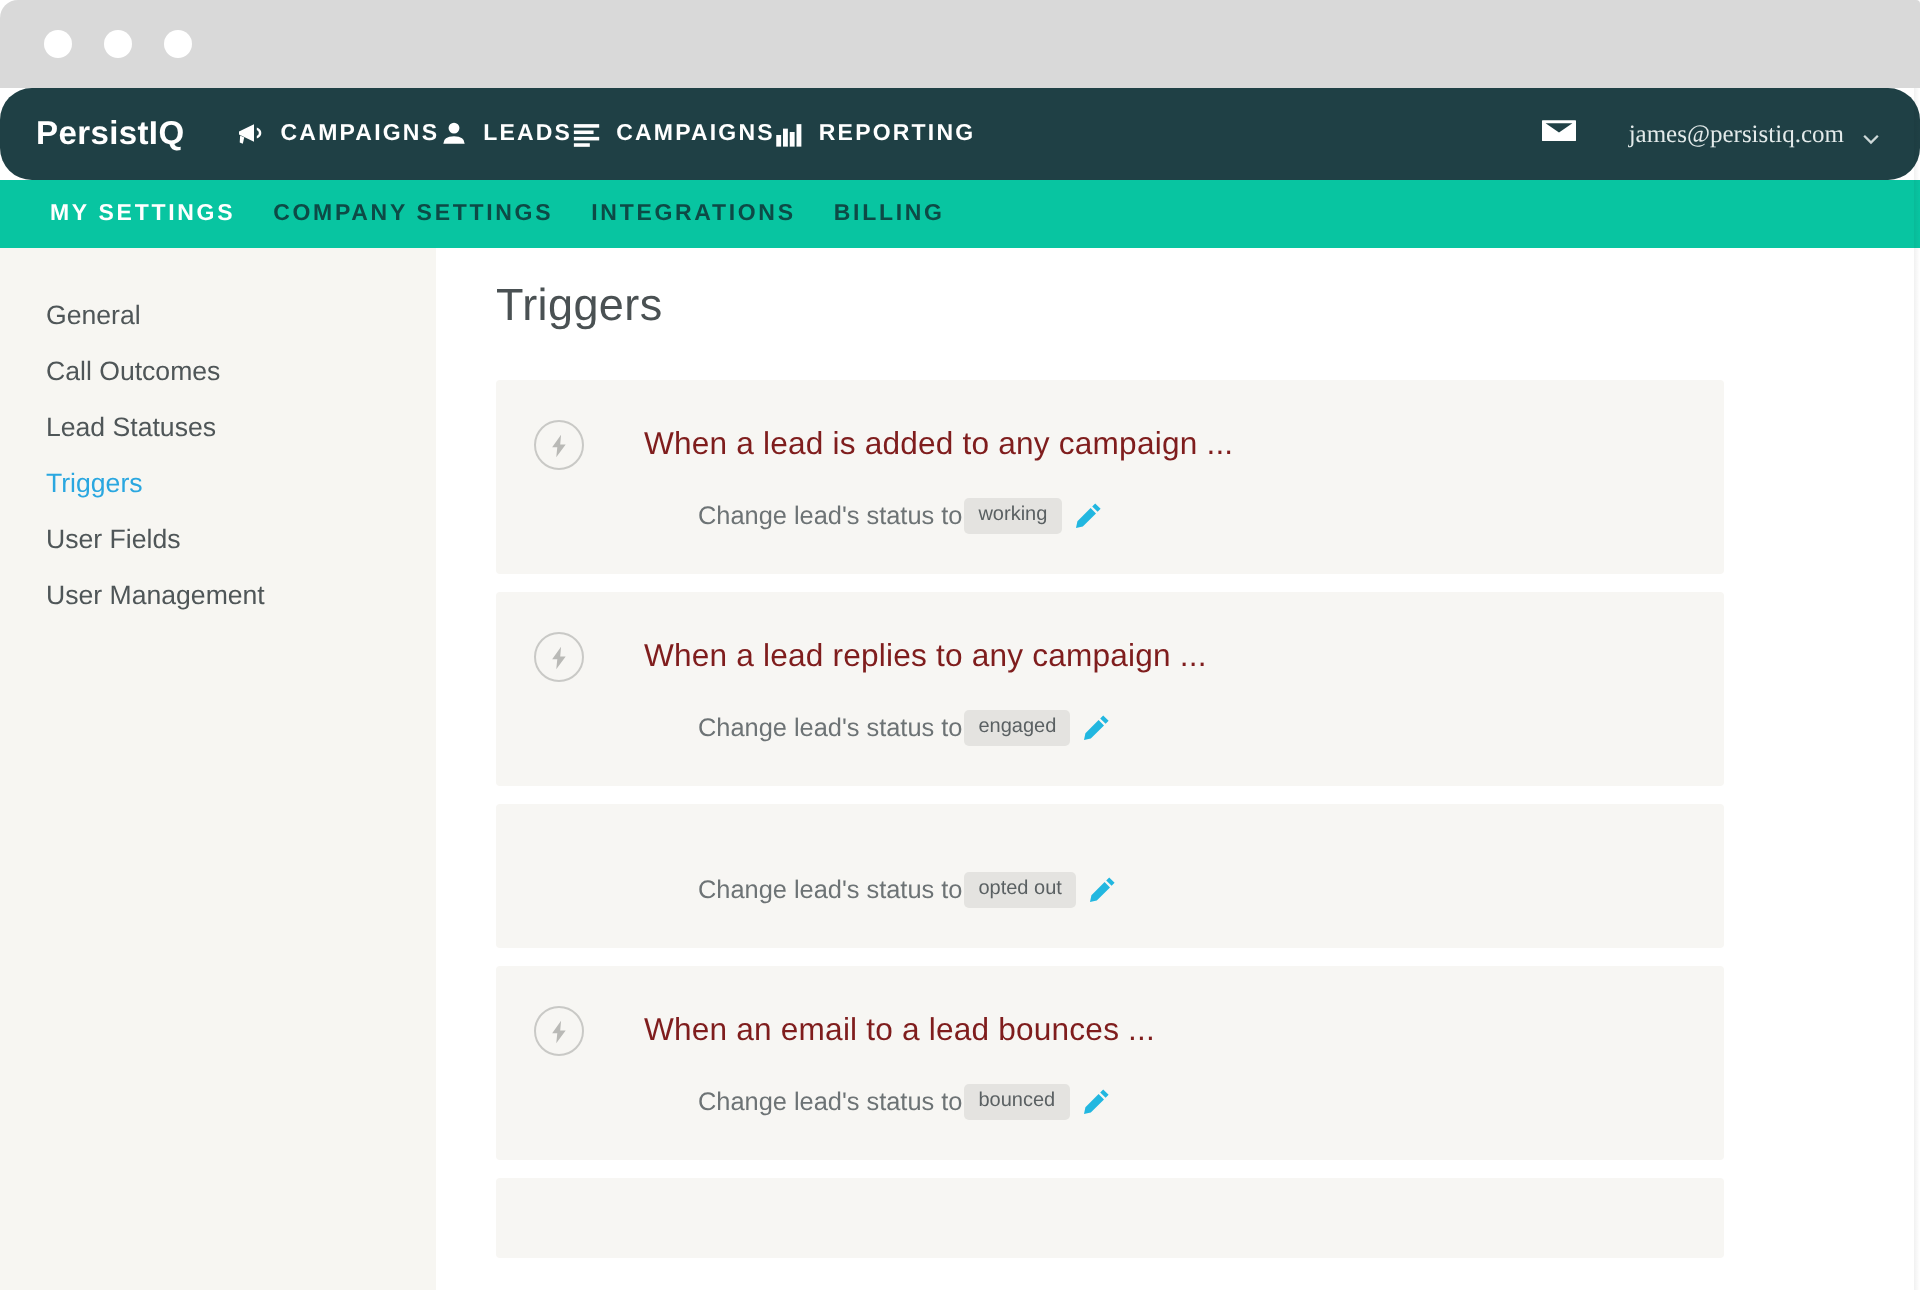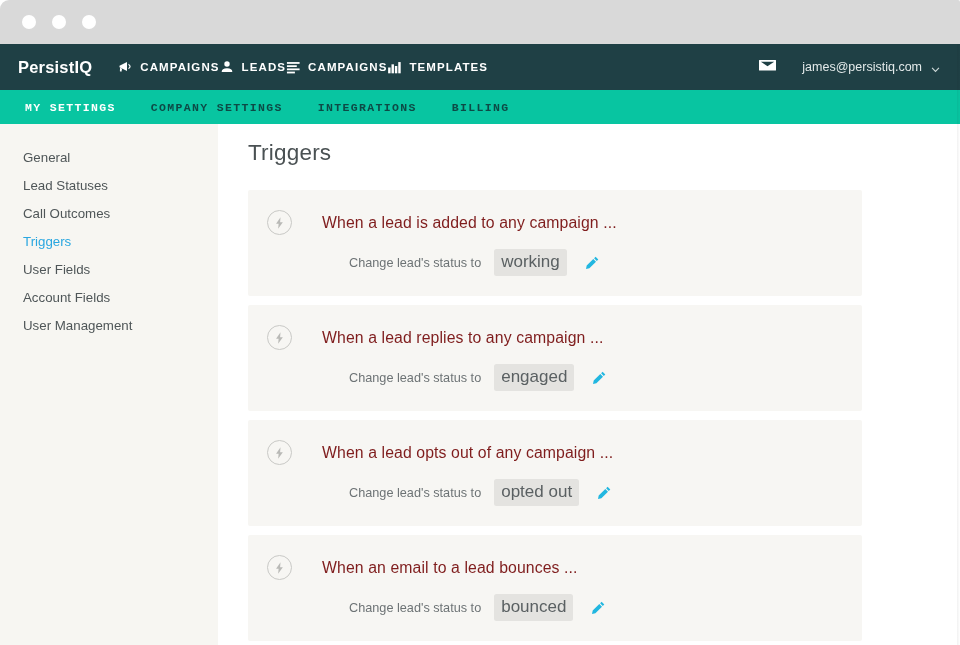--- a/index.html
+++ b/index.html
@@ -44,20 +44,21 @@
   
   .navbar {
     position: absolute;
     left: 0; top: 44px;
     width: 960px;
     height: 46px;
     background: #1f4045;
     display: flex;
     align-items: center;
     padding: 0 20px 0 18px;
+    border-radius: 16px;
   }
   .brand {
     color: #ffffff;
     font-size: 16.5px;
     font-weight: bold;
     letter-spacing: 0.2px;
     margin-right: 26px;
     white-space: nowrap;
   }
   .nav-links {
@@ -83,20 +84,21 @@
     height: 15px;
     color: #ffffff;
   }
   .nav-ico svg { display: block; }
 
   .nav-right {
     margin-left: auto;
     display: flex;
     align-items: center;
     gap: 26px;
+    font-family: Liberation Serif, serif;
   }
   .mail-ico {
     display: inline-flex;
     width: 17px; height: 17px;
     color: #ffffff;
     cursor: pointer;
   }
   .user-menu {
     display: flex;
     align-items: center;
@@ -114,22 +116,21 @@
   
   .subnav {
     position: absolute;
     left: 0; top: 90px;
     width: 960px;
     height: 34px;
     background: #08c5a1;
     display: flex;
     align-items: center;
     padding-left: 25px;
-    gap: 35px;
-    font-family: Liberation Mono, monospace;
+    gap: 19px;
   }
   .subnav-item {
     font-size: 11.5px;
     font-weight: bold;
     letter-spacing: 1.35px;
     color: #0d4a46;
     white-space: nowrap;
     cursor: pointer;
   }
   .subnav-item.active { color: #ffffff; }
@@ -207,30 +208,30 @@
   .trigger-title {
     font-size: 15.8px;
     color: #7f1d1d;
     letter-spacing: 0.1px;
     white-space: nowrap;
     margin-left: 16px;
   }
   .trigger-action {
     display: flex;
     align-items: center;
-    gap: 13px;
+    gap: 1px;
     margin-top: 14px;
     padding-left: 101px;
   }
   .action-text {
     font-size: 12.7px;
     color: #6d7375;
   }
   .status-badge {
-    font-size: 17px;
+    font-size: 10px;
     color: #5a6062;
     background: #e4e3e0;
     border-radius: 2.5px;
     padding: 3px 7px 4px 7px;
     white-space: nowrap;
   }
   .pencil {
     display: inline-flex;
     width: 14px; height: 14px;
     color: #22b7e0;
@@ -298,21 +299,21 @@
 
       <div class="nav-link">
         <span class="nav-ico">
           <svg viewBox="0 0 16 16" width="15" height="15" fill="currentColor">
             <rect x="1.2" y="8.0" width="2.6" height="6.2"></rect>
             <rect x="4.8" y="4.6" width="2.6" height="9.6"></rect>
             <rect x="8.4" y="6.4" width="2.6" height="7.8"></rect>
             <rect x="12.0" y="2.2" width="2.6" height="12.0"></rect>
           </svg>
         </span>
-        <span>TEMPLATES</span>
+        <span>REPORTING</span>
       </div>
 
     </div>
 
     <div class="nav-right">
       <span class="mail-ico">
         <svg viewBox="0 0 18 13" width="17" height="13" fill="currentColor">
           <path d="M0.6 0.8 h16.8 v11.0 h-16.8 Z" fill="none"></path>
           <path d="M0.6 0.8 h16.8 a0.8 0.8 0 0 1 0.8 0.8 v9.4 a0.8 0.8 0 0 1 -0.8 0.8 h-16.8 a0.8 0.8 0 0 1 -0.8 -0.8 v-9.4 a0.8 0.8 0 0 1 0.8 -0.8 Z M1.9 2.4 L9.0 7.3 L16.1 2.4 Z"></path>
         </svg>
@@ -333,25 +334,24 @@
     <div class="subnav-item active">MY SETTINGS</div>
     <div class="subnav-item">COMPANY SETTINGS</div>
     <div class="subnav-item">INTEGRATIONS</div>
     <div class="subnav-item">BILLING</div>
   </div>
 
   <div class="content">
 
     <div class="sidebar">
       <div class="side-item">General</div>
+      <div class="side-item">Call Outcomes</div>
       <div class="side-item">Lead Statuses</div>
-      <div class="side-item">Call Outcomes</div>
       <div class="side-item active">Triggers</div>
       <div class="side-item">User Fields</div>
-      <div class="side-item">Account Fields</div>
       <div class="side-item">User Management</div>
     </div>
 
     <div class="main">
       <h1 class="page-title">Triggers</h1>
 
       <div class="cards">
 
         <div class="trigger-card">
           <div class="trigger-head">
@@ -387,28 +387,20 @@
             <span class="status-badge">engaged</span>
             <span class="pencil">
               <svg viewBox="0 0 14 14" width="14" height="14" fill="currentColor">
                   <path d="M10.6 0.7 l2.7 2.7 -1.5 1.5 -2.7 -2.7 Z M8.3 3.0 l2.7 2.7 -6.6 6.6 -3.4 0.7 0.7 -3.4 Z"></path>
                 </svg>
             </span>
           </div>
         </div>
 
         <div class="trigger-card">
-          <div class="trigger-head">
-            <span class="bolt-circle">
-              <svg viewBox="0 0 12 14" width="11" height="12" fill="currentColor">
-                  <path d="M7.2 0.4 L2.0 7.8 h3.0 L4.4 13.6 L9.9 6.1 H6.7 Z"></path>
-                </svg>
-            </span>
-            <span class="trigger-title">When a lead opts out of any campaign ...</span>
-          </div>
           <div class="trigger-action">
             <span class="action-text">Change lead's status to</span>
             <span class="status-badge">opted out</span>
             <span class="pencil">
               <svg viewBox="0 0 14 14" width="14" height="14" fill="currentColor">
                   <path d="M10.6 0.7 l2.7 2.7 -1.5 1.5 -2.7 -2.7 Z M8.3 3.0 l2.7 2.7 -6.6 6.6 -3.4 0.7 0.7 -3.4 Z"></path>
                 </svg>
             </span>
           </div>
         </div>

